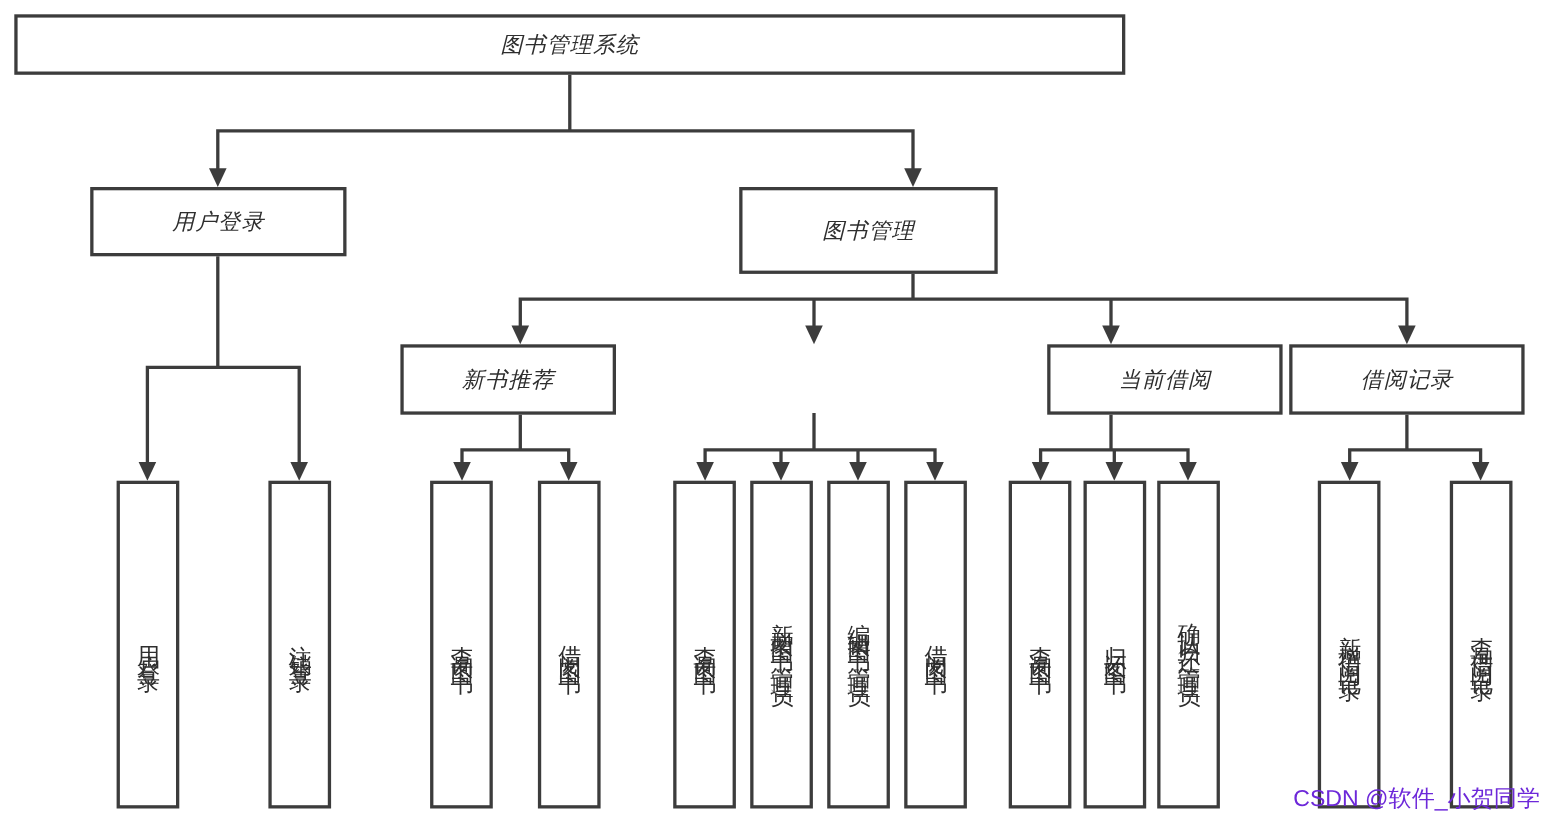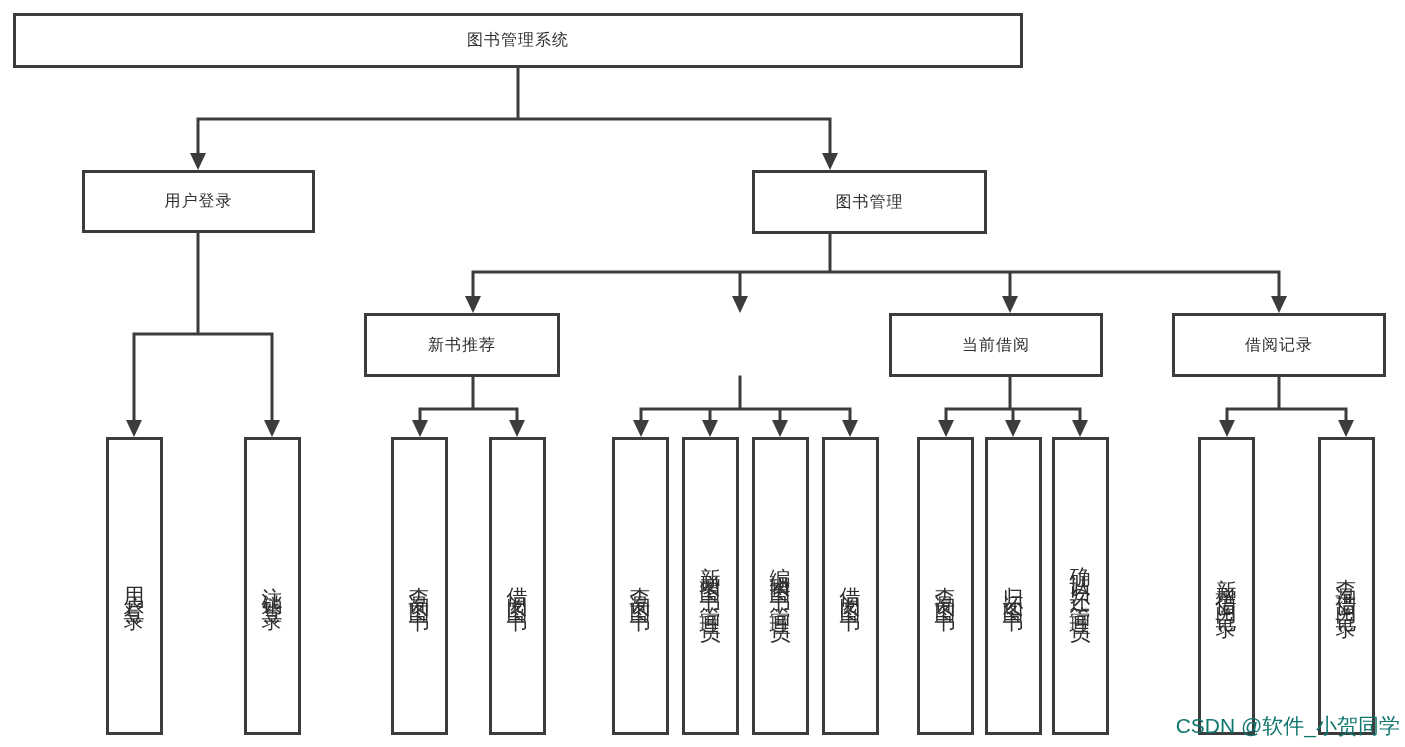--- a/index.html
+++ b/index.html
@@ -12,39 +12,40 @@
   }
   .connector-layer{position:absolute;left:0;top:0;width:1405px;height:747px;pointer-events:none;}
   .node{
     position:absolute;
     box-sizing:border-box;
     border:3px solid #3c3c3c;
     background:#ffffff;
     display:flex;align-items:center;justify-content:center;
   }
   .hlabel{
-    font-size:16px;
+    font-size:20px;
     color:#2e2e2e;
     letter-spacing:1px;
     white-space:nowrap;
+    font-style:italic;
   }
   .vlabel{
     writing-mode:vertical-rl;
     text-orientation:mixed;
     font-size:21px;
     letter-spacing:8px;
     color:#2e2e2e;
     line-height:1;
   }
   .watermark{
     position:absolute;
     left:1152px;top:712px;
     width:248px;
     font-size:21px;
-    color:#0f766e;
+    color:#6d28d9;
     white-space:nowrap;
     text-align:right;
   }
 </style>
 </head>
 <body>
 
 <div class="canvas">
 
   <svg class="connector-layer" viewBox="0 0 1405 747" xmlns="http://www.w3.org/2000/svg">
@@ -80,28 +81,28 @@
     </g>
   </svg>
 
   <div class="node" style="left:13px;top:13px;width:1010px;height:55px">
     <span class="hlabel">图书管理系统</span>
   </div>
 
   <div class="node" style="left:82px;top:170px;width:233px;height:63px">
     <span class="hlabel">用户登录</span>
   </div>
-  <div class="node" style="left:752px;top:170px;width:235px;height:64px">
+  <div class="node" style="left:672px;top:170px;width:235px;height:79px">
     <span class="hlabel">图书管理</span>
   </div>
 
   <div class="node" style="left:364px;top:313px;width:196px;height:64px">
     <span class="hlabel">新书推荐</span>
   </div>
-  <div class="node" style="left:889px;top:313px;width:214px;height:64px">
+  <div class="node" style="left:952px;top:313px;width:214px;height:64px">
     <span class="hlabel">当前借阅</span>
   </div>
   <div class="node" style="left:1172px;top:313px;width:214px;height:64px">
     <span class="hlabel">借阅记录</span>
   </div>
 
   <div class="node" style="left:106px;top:437px;width:57px;height:298px">
     <span class="vlabel">用户登录</span>
   </div>
   <div class="node" style="left:244px;top:437px;width:57px;height:298px">

